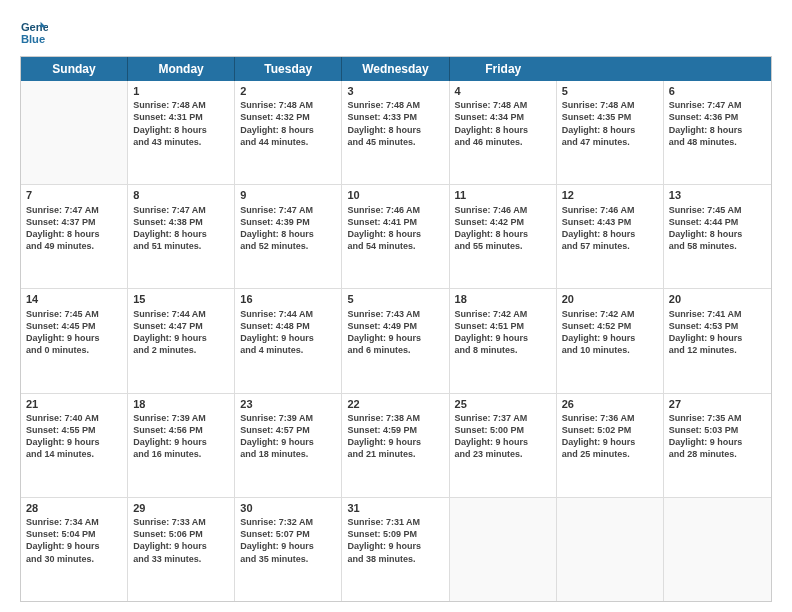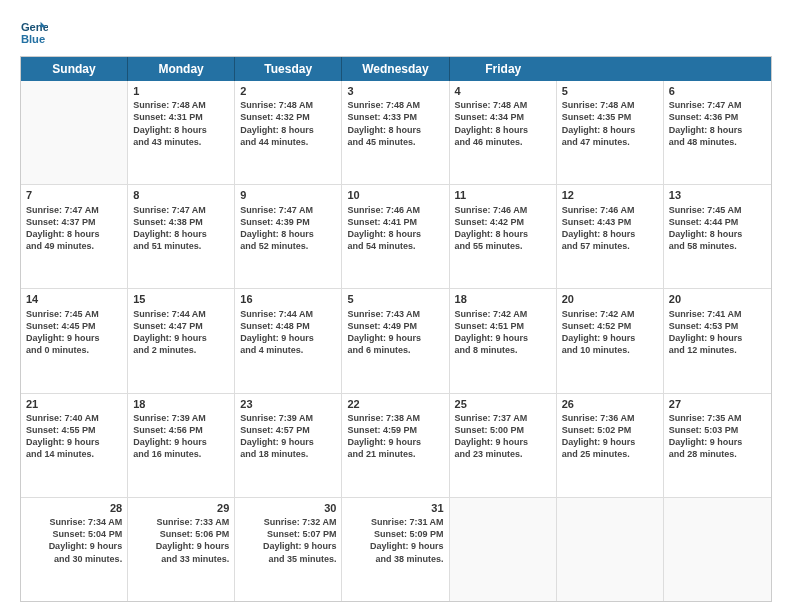--- a/index.html
+++ b/index.html
@@ -70,21 +70,21 @@
       flex: 1;
       display: flex;
       flex-direction: column;
     }
     .cal-row {
       display: grid;
       grid-template-columns: repeat(7, 1fr);
       flex: 1;
       border-bottom: 1px solid #ddd;
     }
-    .cal-row:last-child { border-bottom: none; text-align: right; }
+    .cal-row:last-child { border-bottom: none; }
     .cal-cell {
       border-right: 1px solid #ddd;
       padding: 3px 5px;
       font-size: 9.5px;
       color: #333;
       line-height: 1.3;
       vertical-align: top;
       min-height: 0;
     }
     .cal-cell:last-child { border-right: none; }

